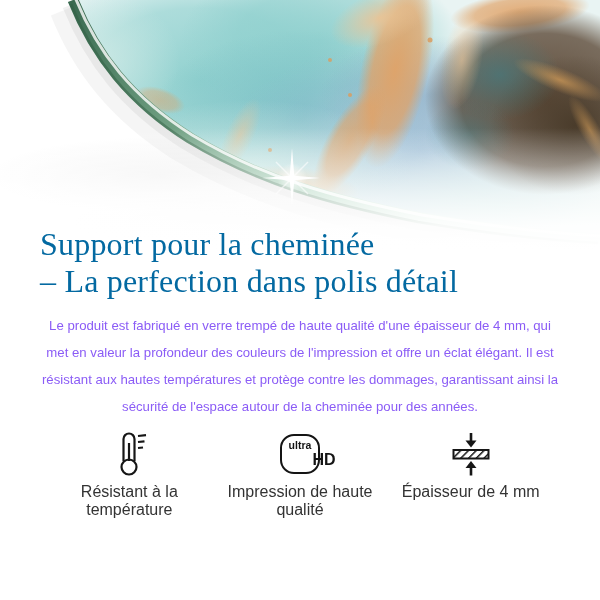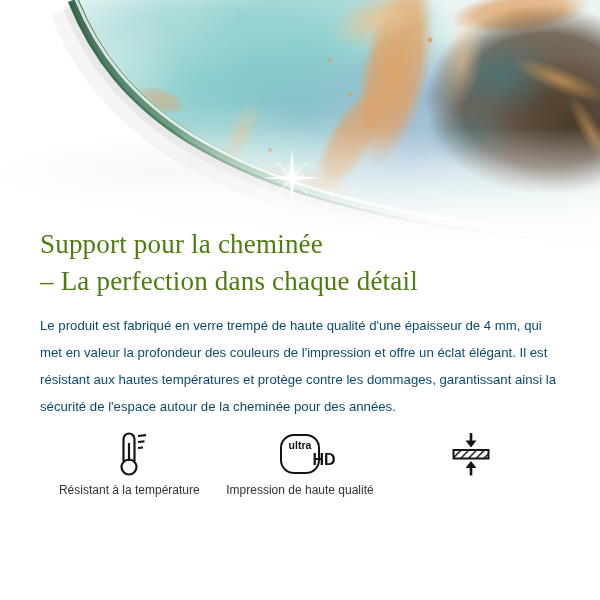--- a/index.html
+++ b/index.html
@@ -5,44 +5,45 @@
   html,body{margin:0;padding:0;background:#fff;}
   body{width:600px;height:600px;overflow:hidden;font-family:"Liberation Sans",sans-serif;color:#3b3b3b;}
 
   .hero{height:250px;position:relative;}
   .hero svg{display:block;}
 
   .content{position:relative;margin-top:-24px;padding:0 40px;}
   h1{
     font-family:"Liberation Serif","DejaVu Serif",serif;
     font-weight:400;
-    font-size:27px;
+    font-size:32px;
     line-height:37px;
     letter-spacing:0.2px;
-    color:#4d7c0f;
+    color:#0369a1;
     margin:0;
   }
   .desc{
     margin:12px 0 0;
     font-size:13.2px;
     line-height:27px;
-    color:#0c4a6e;
+    color:#8b5cf6;
     max-width:528px;
+    text-align:center;
   }
 
   .features{
     display:grid;
     grid-template-columns:repeat(3,1fr);
     row-gap:18px;
     margin-top:10px;
     padding:0 4px;
   }
   .feature{display:flex;flex-direction:column;align-items:center;text-align:center;}
   .icon-box{height:48px;display:flex;align-items:center;justify-content:center;}
-  .feature .label{margin-top:5px;font-size:12px;color:#333;}
+  .feature .label{margin-top:5px;font-size:16px;color:#333;}
 
   .uhd{
     width:40px;height:40px;
     border:2.5px solid #141414;border-radius:14px;
     display:flex;flex-direction:column;align-items:center;justify-content:center;
     line-height:1;color:#141414;box-sizing:border-box;
   }
   .uhd .t{font-size:10.5px;font-weight:700;margin-bottom:1px;}
   .uhd .b{font-size:16px;font-weight:700;margin-left:48px;}
 
@@ -186,21 +187,21 @@
       <polygon points="292,148 294.5,178 292,206 289.5,178" fill="#ffffff" opacity="0.95"></polygon>
       <polygon points="262,178 292,175.5 320,178 292,180.5" fill="#ffffff" opacity="0.95"></polygon>
       <circle cx="292" cy="178" r="2.8" fill="#ffffff"></circle>
     </g>
   </svg>
 </div>
 
 <div class="content">
   <h1>
     <span>Support pour la cheminée</span><br>
-    <span>– La perfection dans chaque détail</span>
+    <span>– La perfection dans polis détail</span>
   </h1>
 
   <p class="desc">Le produit est fabriqué en verre trempé de haute qualité d'une épaisseur de 4 mm, qui met en valeur la profondeur des couleurs de l'impression et offre un éclat élégant. Il est résistant aux hautes températures et protège contre les dommages, garantissant ainsi la sécurité de l'espace autour de la cheminée pour des années.</p>
 
   <div class="features">
 
     <div class="feature">
       <div class="icon-box">
         <svg width="40" height="48" viewBox="0 0 40 48">
           <circle class="ic" cx="20" cy="37" r="7.5"></circle>
@@ -235,16 +236,17 @@
               <line x1="0" y1="0" x2="0" y2="5.5" stroke="#161616" stroke-width="3"></line>
             </pattern>
           </defs>
           <line x1="22" y1="3" x2="22" y2="11" stroke="#161616" stroke-width="2.6"></line>
           <polygon points="16.5,10.5 27.5,10.5 22,17.5" fill="#161616"></polygon>
           <rect x="4.5" y="20" width="35" height="8.5" fill="url(#hatch4)" stroke="#161616" stroke-width="2"></rect>
           <polygon points="16.5,38 27.5,38 22,31" fill="#161616"></polygon>
           <line x1="22" y1="37.5" x2="22" y2="45.5" stroke="#161616" stroke-width="2.6"></line>
         </svg>
       </div>
+      <span class="label">Épaisseur de 4 mm</span>
     </div>
 
   </div>
 </div>
 
 </body></html>

